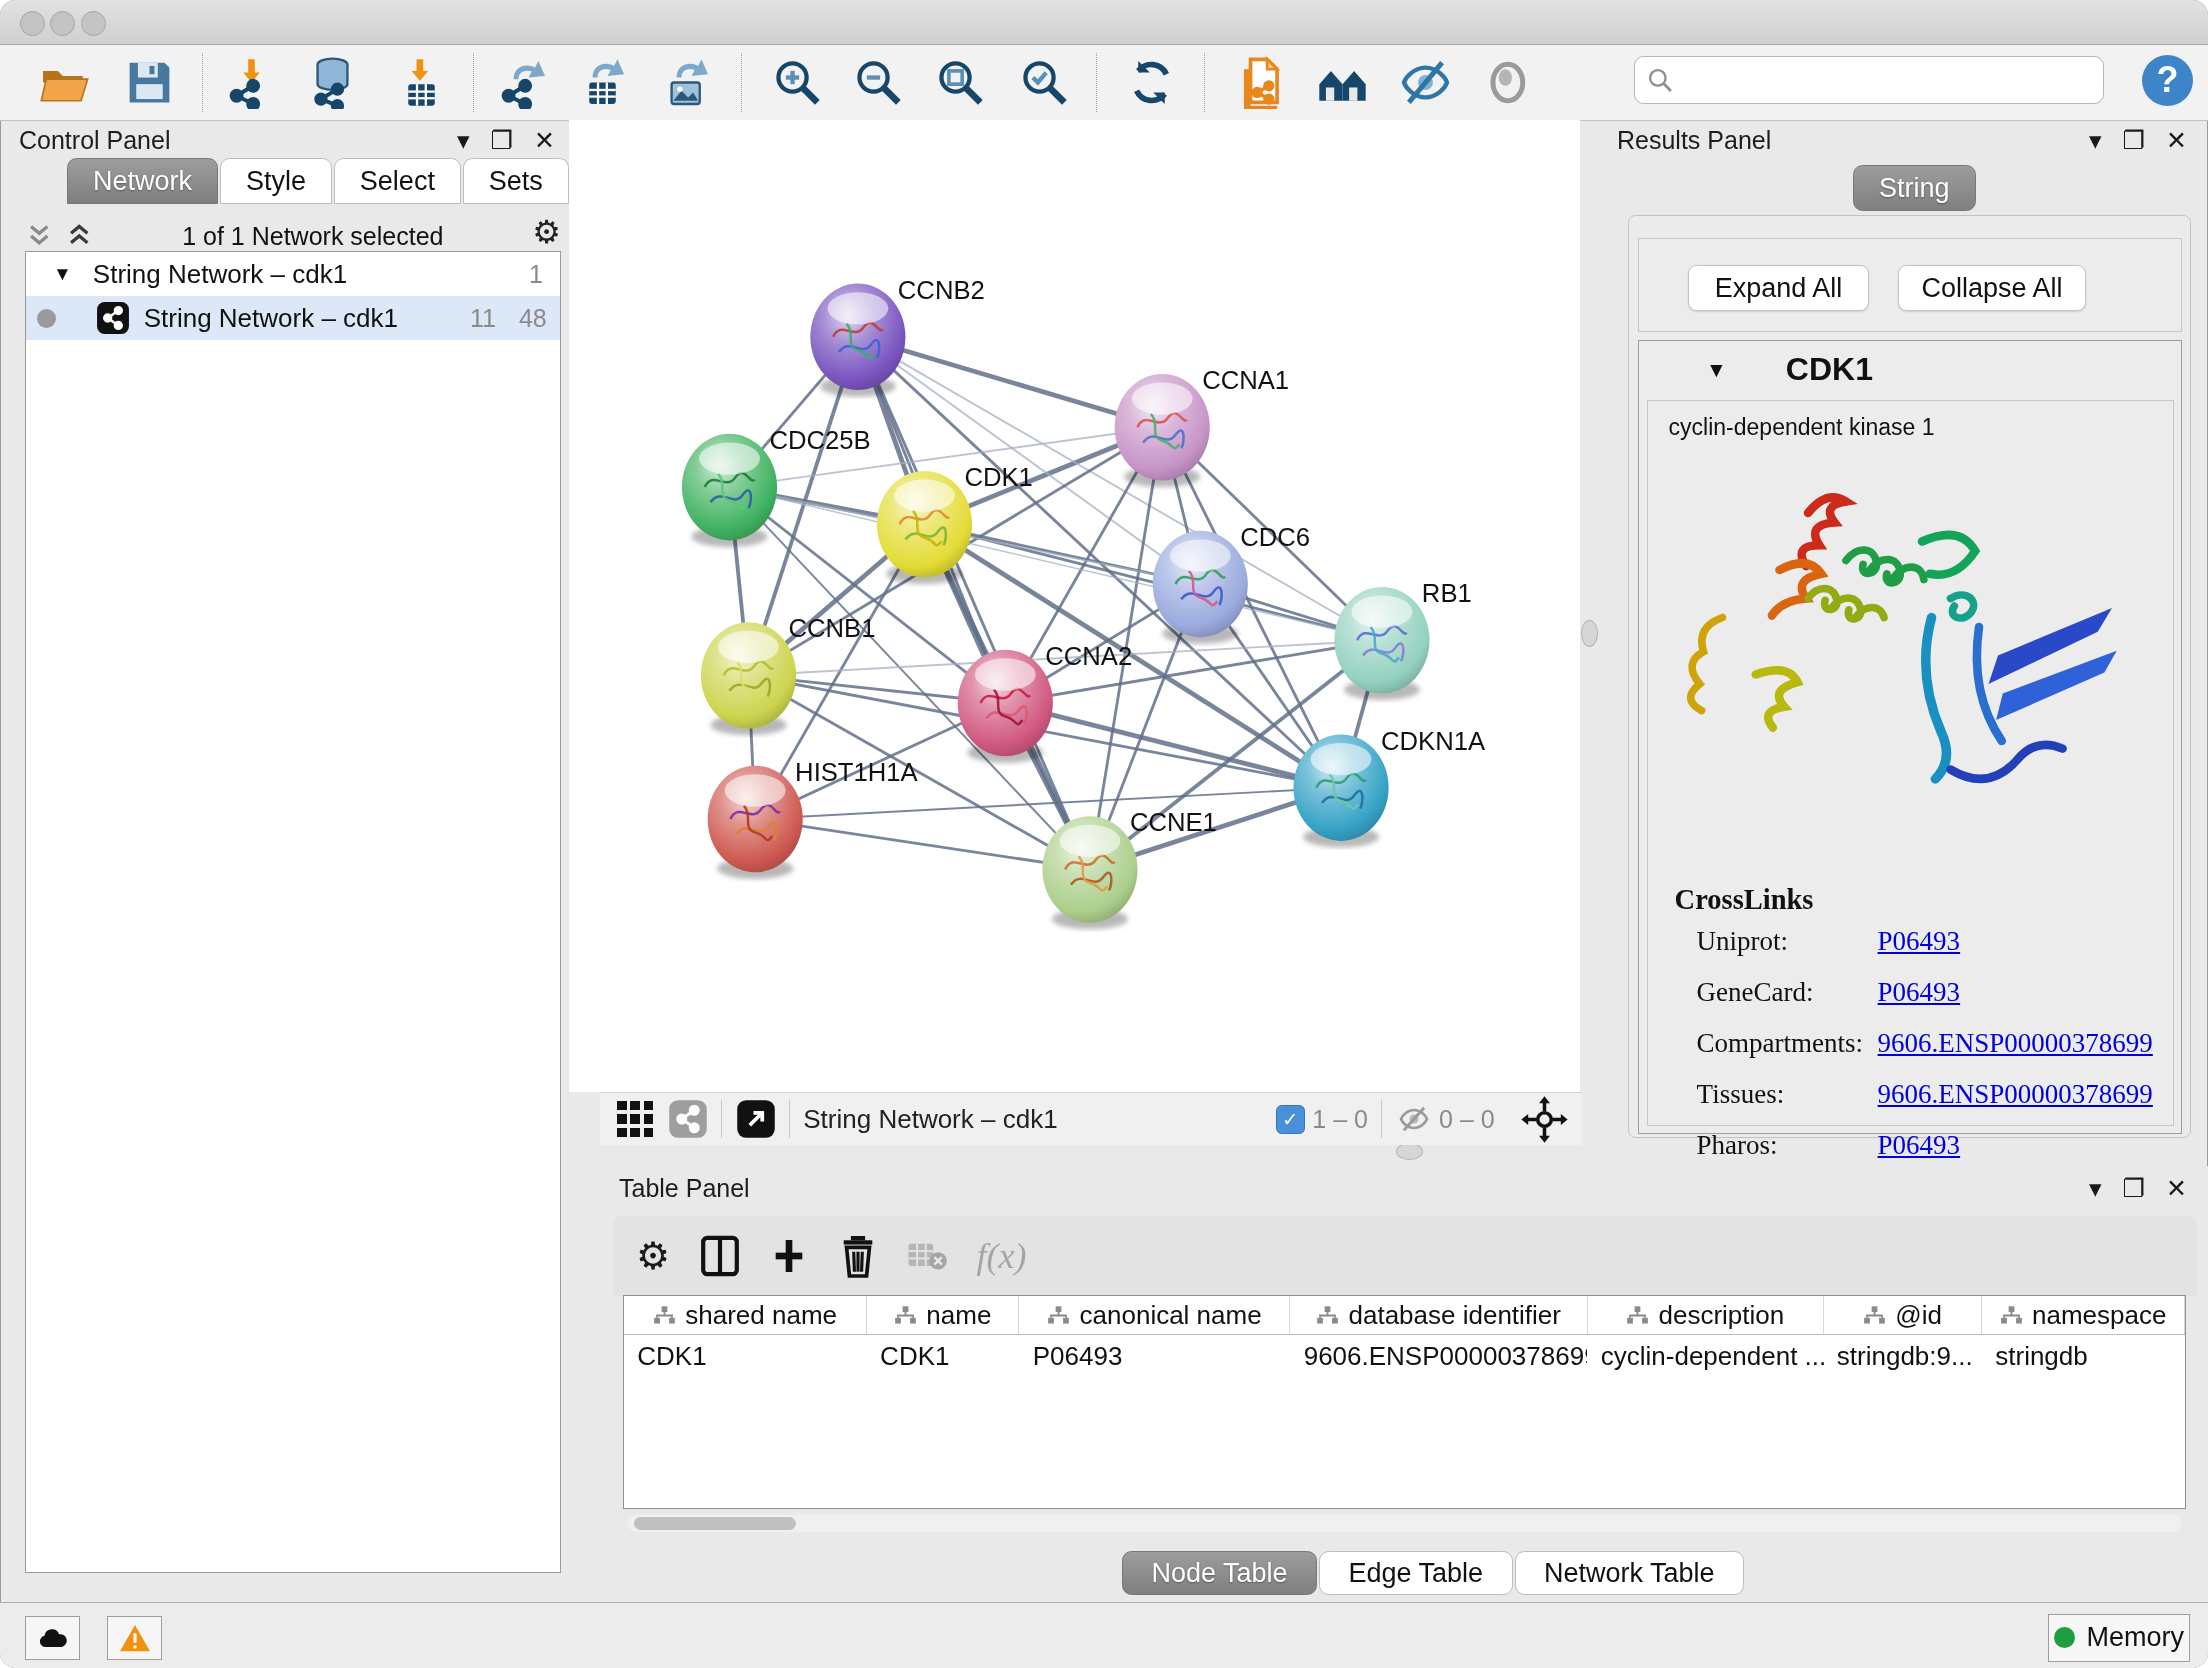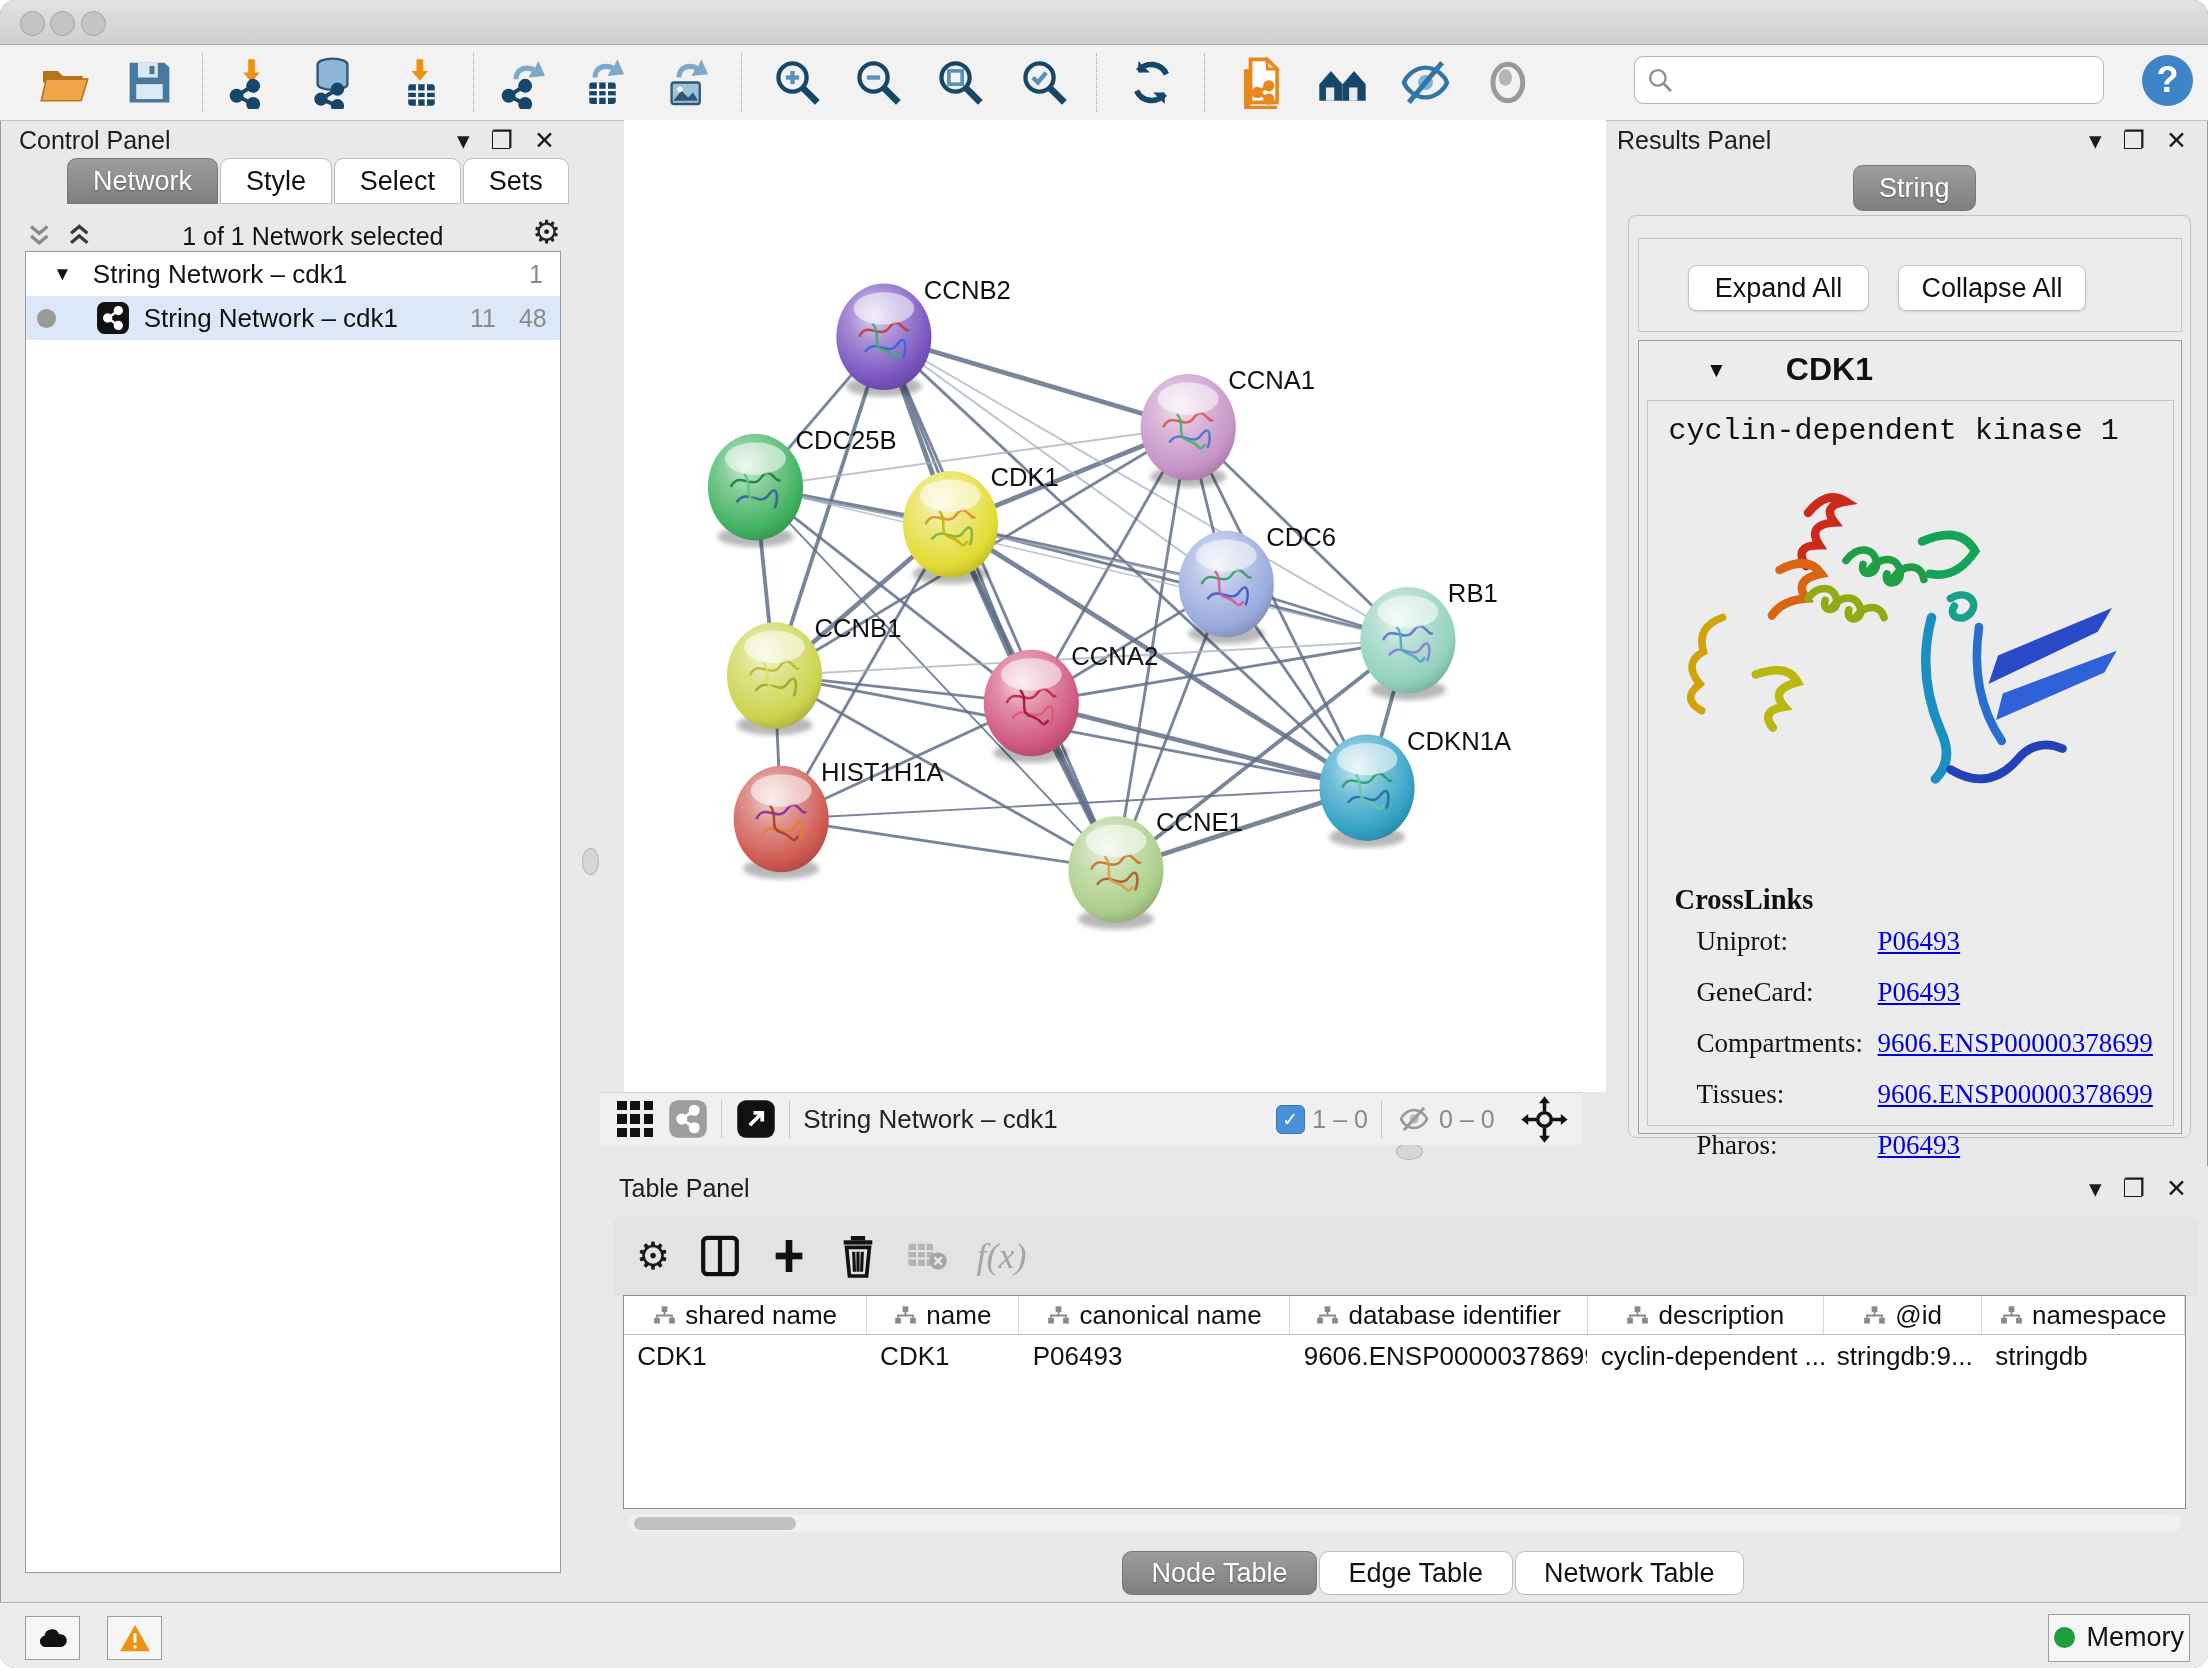--- a/index.html
+++ b/index.html
@@ -24,38 +24,38 @@
   
   #cp-header{left:19px;top:126px;}
   #cp-icons{left:457px;top:126px;width:114px;display:flex;gap:21px;}
   #cp-tabs{left:67px;top:158px;}
   #cp-selbar{left:25px;top:207px;width:536px;height:44px;display:flex;align-items:flex-end;}
   #cp-tree{left:25px;top:251px;width:536px;height:1322px;background:#ffffff;border:1px solid #999;box-sizing:border-box;}
   .tree-row{height:44px;display:flex;align-items:center;font-size:26px;color:#111;}
   .tree-row.selected{background:#dce8f8;}
   .count{color:#8a8a8a;font-size:25px;}
   
-  #canvas{left:624px;top:120px;width:982px;height:972px;background:#ffffff;}
+  #canvas{left:569px;top:120px;width:982px;height:972px;background:#ffffff;padding-left:29px;}
   #canvas-bar{left:600px;top:1092px;width:982px;height:52px;background:#f0f0f0;border-top:1px solid #cfcfcf;display:flex;align-items:center;}
   .cbar-sep{width:0;height:38px;border-left:1px solid #c9c9c9;margin:0 13.3px;}
   #net-title{font-size:26px;color:#222;}
   .cnt-label{font-size:25px;color:#8a8a8a;margin-left:7.6px;}
   
   .split-dot{width:15px;height:25px;border-radius:50%;background:#d6d6d6;border:1px solid #b3b3b3;}
   
   #rp-header{left:1617px;top:126px;}
   #rp-icons{left:2089px;top:126px;width:107px;display:flex;gap:21px;}
   #rp-tab{left:1853px;top:165px;}
   #rp-box{left:1628px;top:215px;width:563px;height:923px;background:#ebebeb;border:1px solid #c2c2c2;border-radius:7.6px;box-sizing:border-box;}
   #rp-btnbox{left:1638px;top:238px;width:544px;height:94px;background:#ececec;border:1px solid #c6c6c6;box-sizing:border-box;}
   .rp-btn{position:absolute;top:26px;height:44px;background:#ffffff;border:1px solid #c2c2c2;border-radius:8.6px;font-size:27px;color:#111;display:flex;align-items:center;justify-content:center;box-shadow:0 1px 1.9px rgba(0,0,0,.12);}
   #rp-card{left:1638px;top:340px;width:544px;height:794px;background:#ececec;border:1px solid #9e9e9e;box-sizing:border-box;}
   #rp-card-inner{left:7.6px;top:59px;width:527px;height:726px;background:#ececec;border:1px solid #c6c6c6;box-sizing:border-box;position:absolute;}
   #cdk1-name{font-size:32px;font-weight:bold;color:#111;}
-  #cdk1-desc{font-size:30px;color:#111;font-family:Liberation Mono, monospace;}
+  #cdk1-desc{font-size:23px;color:#111;}
   .serif{font-family:"Liberation Serif", serif;}
   .xl-label{font-size:27px;color:#111;}
   .xl-link{font-size:27px;color:#0000dd;text-decoration:underline;}
   
   #tp-region{left:600px;top:1166px;width:1608px;height:436px;background:#e9e9e9;}
   #tp-header{left:619px;top:1174px;}
   #tp-icons{left:2089px;top:1174px;width:107px;display:flex;gap:21px;}
   #tp-toolbar{left:613px;top:1216px;width:1584px;height:80px;background:#e3e3e3;border-radius:9.5px 9.5px 0 0;display:flex;align-items:center;padding-left:23px;box-sizing:border-box;gap:28.5px;}
   #tp-table{left:623px;top:1295px;width:1563px;height:214px;background:#ffffff;border:1.9px solid #8f8f8f;box-sizing:border-box;}
   #tp-thead{display:flex;height:38px;border-bottom:1px solid #bdbdbd;align-items:center;}

